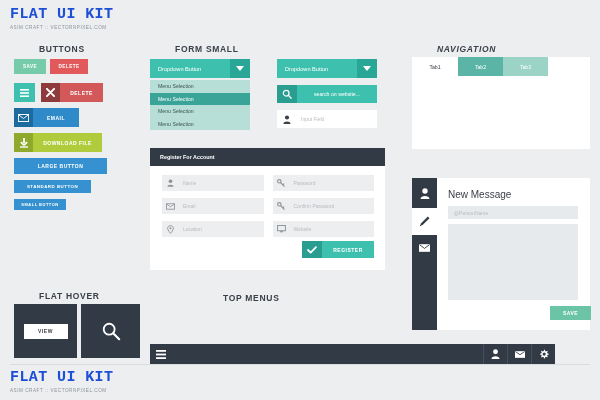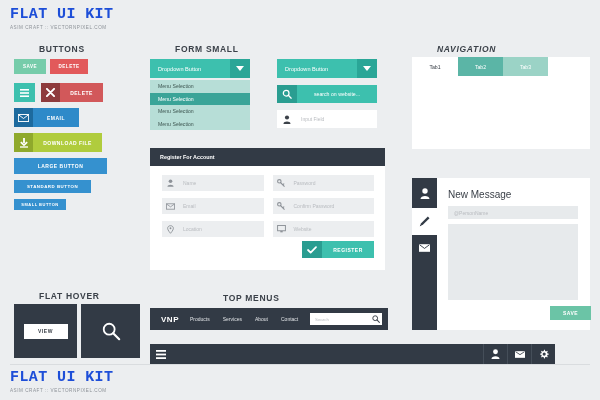--- a/index.html
+++ b/index.html
@@ -396,37 +396,20 @@
   </div>
   <div id="photo-2">
     <span>
       <svg width="20" height="20" viewBox="0 0 22 22">
         <circle cx="9" cy="9" r="6" fill="none" stroke="#fff" stroke-width="2"></circle>
         <path d="M13.4 13.4 L20 20" stroke="#fff" stroke-width="2.4" stroke-linecap="round"></path>
       </svg>
     </span>
   </div>
 
-  <div id="topmenu-bar">
-    <div id="vnp-logo">VNP</div>
-    <span class="tm-link">Products</span>
-    <span class="tm-link">Services</span>
-    <span class="tm-link">About</span>
-    <span class="tm-link">Contact</span>
-
-    <div id="tm-search">
-      <span class="ph">Search</span>
-      <span class="ic">
-        <svg width="8" height="8" viewBox="0 0 10 10">
-          <circle cx="4" cy="4" r="3" fill="none" stroke="#3b4149" stroke-width="1.2"></circle>
-          <path d="M6.2 6.2 L9.2 9.2" stroke="#3b4149" stroke-width="1.3" stroke-linecap="round"></path>
-        </svg>
-      </span>
-    </div>
-  </div>
 
   <div id="bottom-bar">
     <div id="bb-menu">
       <span>
         <svg width="10" height="9" viewBox="0 0 10 9">
           <rect x="0" y="0" width="10" height="1.8" fill="#fff"></rect>
           <rect x="0" y="3.6" width="10" height="1.8" fill="#fff"></rect>
           <rect x="0" y="7.2" width="10" height="1.8" fill="#fff"></rect>
         </svg>
       </span>

